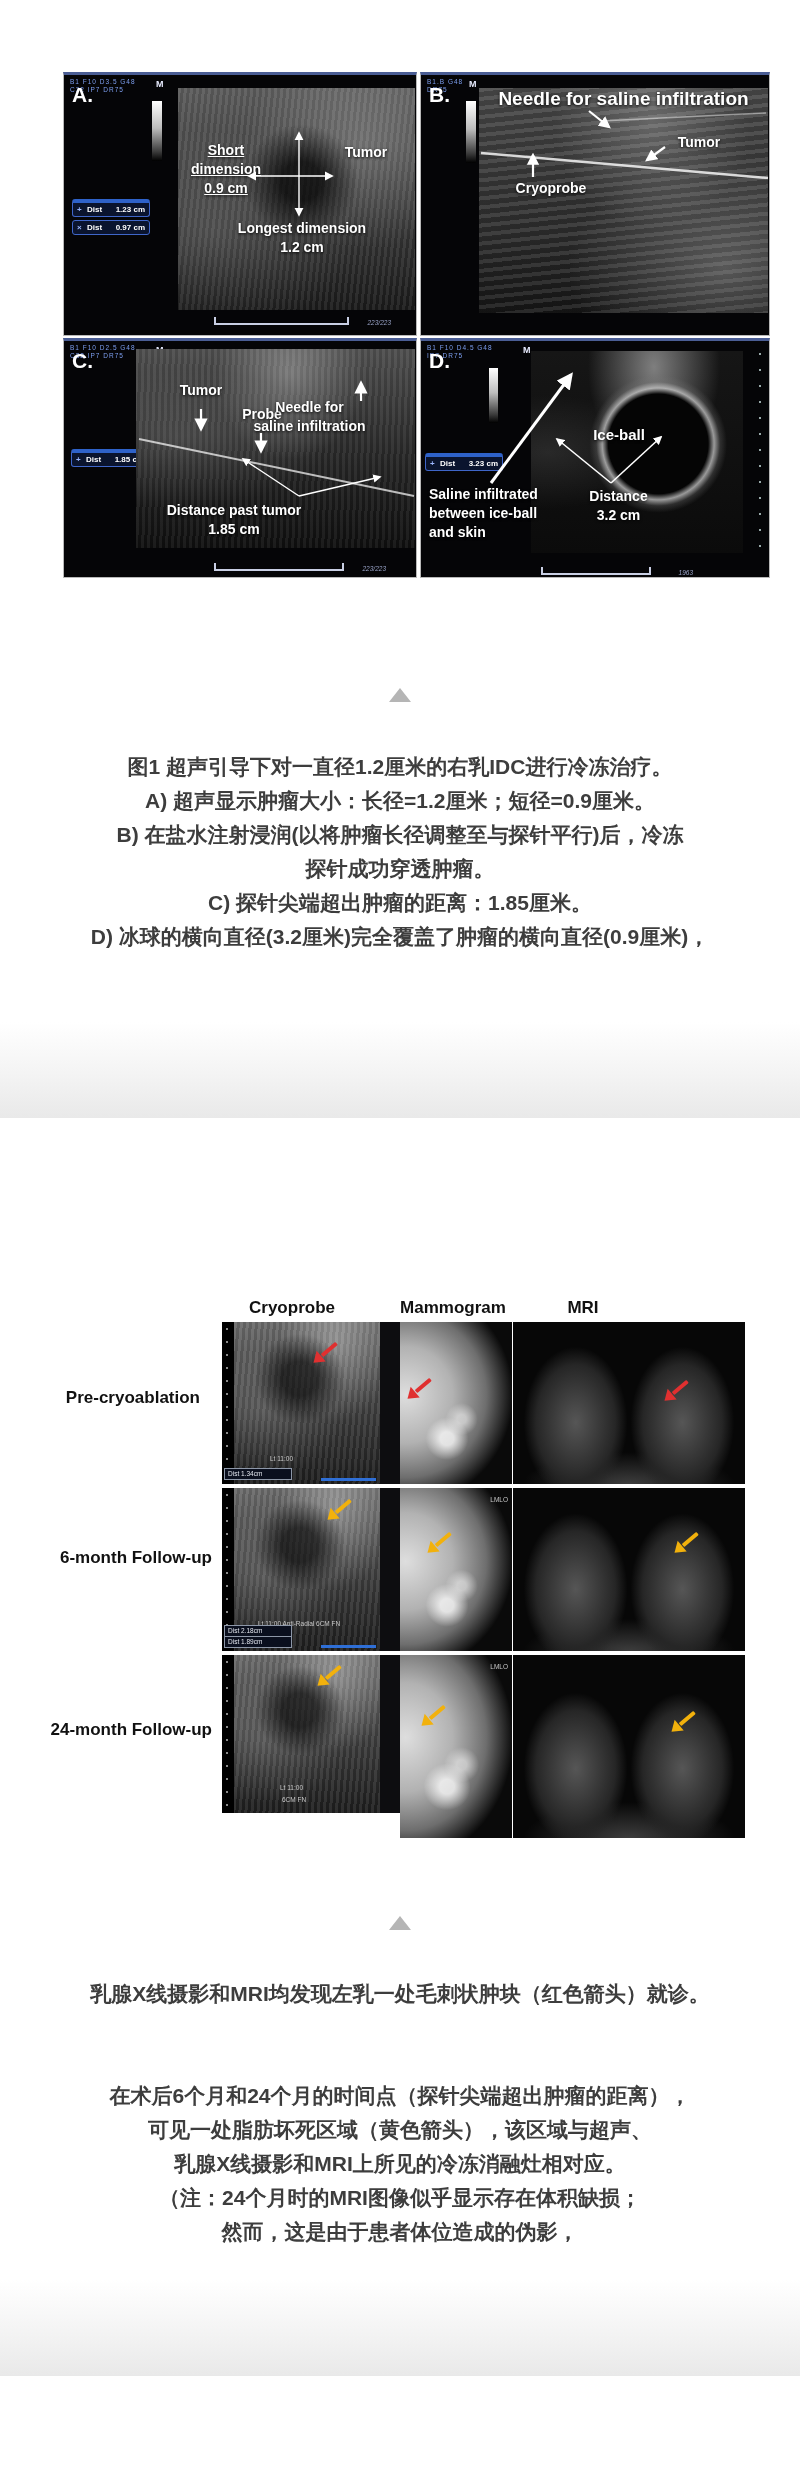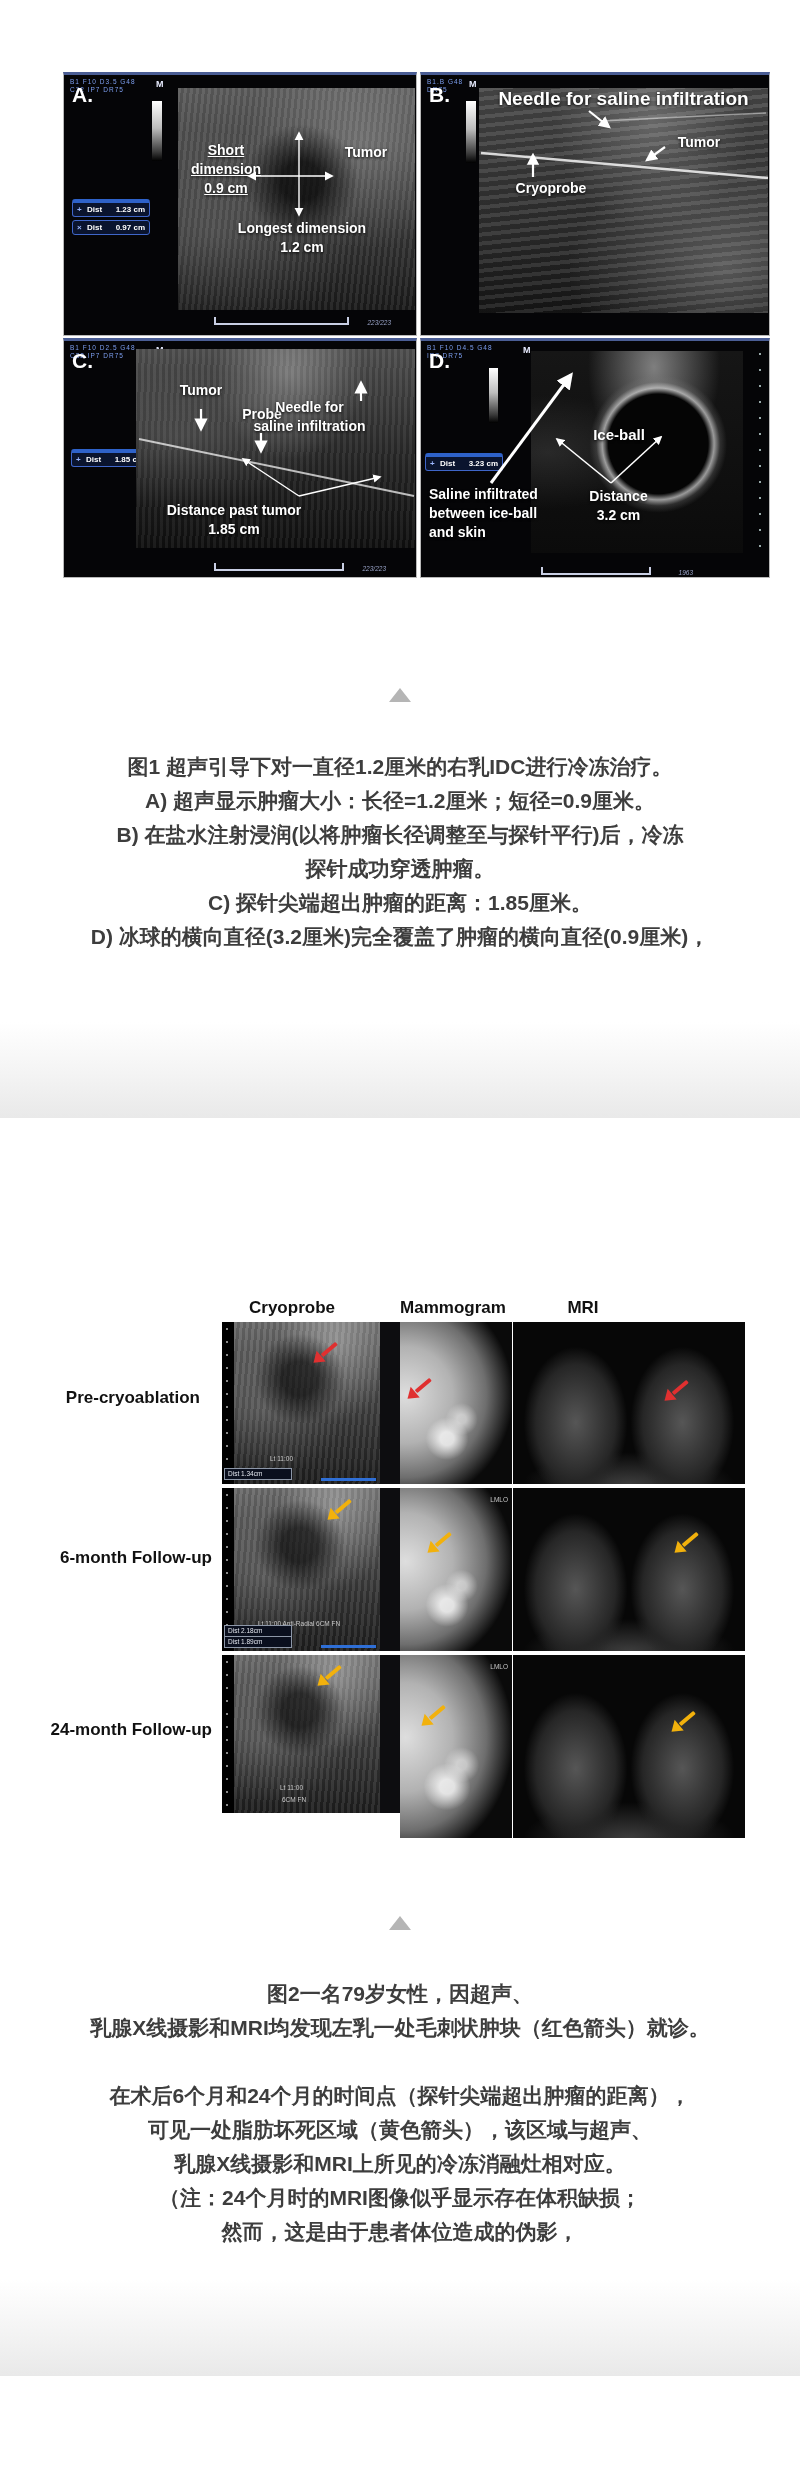--- a/index.html
+++ b/index.html
@@ -305,21 +305,20 @@
     <div class="f2a yel" style="left:18px;top:54px;"></div>
   </div>
   <div class="cell" style="left:513px;top:1655px;width:232px;height:183px;">
     <div class="mritex"></div>
     <div class="f2a yel" style="left:155px;top:60px;"></div>
   </div>
 
   <div class="tri" style="top:1916px;"></div>
 
   <div class="cap" style="top:1977px;">
-    <div>图2一名79岁女性，因超声、</div>
     <div>乳腺X线摄影和MRI均发现左乳一处毛刺状肿块（红色箭头）就诊。</div>
   </div>
 
   <div class="cap" style="top:2079px;">
     <div>在术后6个月和24个月的时间点（探针尖端超出肿瘤的距离），</div>
     <div>可见一处脂肪坏死区域（黄色箭头），该区域与超声、</div>
     <div>乳腺X线摄影和MRI上所见的冷冻消融灶相对应。</div>
     <div>（注：24个月时的MRI图像似乎显示存在体积缺损；</div>
     <div>然而，这是由于患者体位造成的伪影，</div>
   </div>

